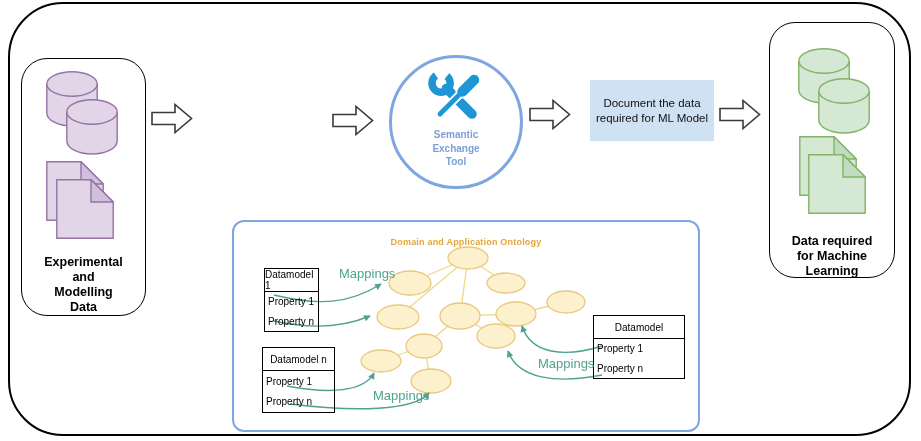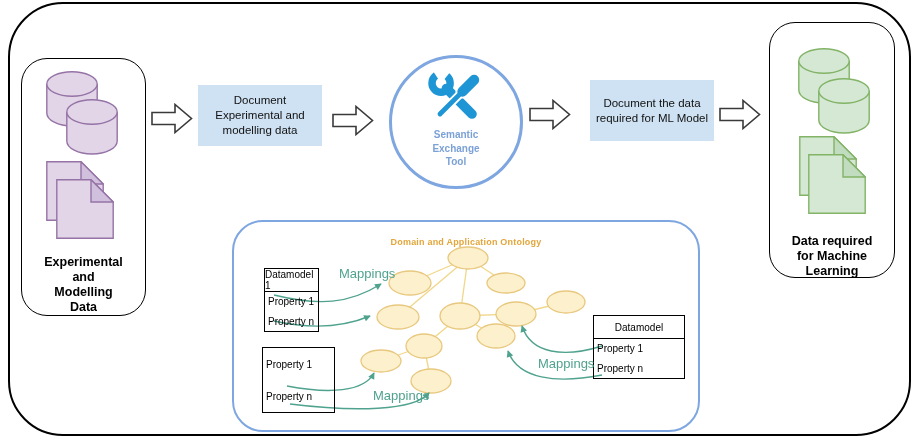--- a/index.html
+++ b/index.html
@@ -15,21 +15,21 @@
   .process-box{position:absolute;width:124px;height:61px;background:#cfe2f3;
                display:flex;align-items:center;justify-content:center;text-align:center;
                font-size:11.5px;line-height:15px;color:#111;white-space:pre-line;}
   .flow-arrow{position:absolute;width:42px;height:31px;}
   .tool-circle{position:absolute;left:389px;top:55px;width:134px;height:134px;
                border:3px solid #7ea6e0;border-radius:50%;box-sizing:border-box;background:#fff;
                display:flex;flex-direction:column;align-items:center;}
   .tool-circle .tool-label{margin-top:2px;text-align:center;font-weight:bold;font-size:10px;
                line-height:13.5px;color:#7ba1d6;white-space:pre-line;}
   .ontology{position:absolute;left:232px;top:220px;width:468px;height:212px;
-            border:2px solid #7ea6e0;border-radius:31px;box-sizing:border-box;background:#fff;}
+            border:2px solid #7ea6e0;border-radius:12px;box-sizing:border-box;background:#fff;}
   .ontology-title{position:absolute;left:0;right:0;top:15px;text-align:center;
                   font-weight:bold;font-size:9px;color:#e2a63b;letter-spacing:.2px;}
   #ontology-svg{position:absolute;left:0;top:0;width:468px;height:212px;}
   .dm-table{position:absolute;border:1.2px solid #000;box-sizing:border-box;
             display:flex;flex-direction:column;background:transparent;font-size:10px;color:#000;}
   .dm-header{height:22px;border-bottom:1.2px solid #000;display:flex;align-items:center;
              justify-content:center;}
   .dm-row{flex:1;display:flex;align-items:center;padding-left:3px;}
   .mapping-label{position:absolute;font-size:13px;color:#4fa28e;}
 </style>
@@ -59,23 +59,20 @@
     <div class="box-label" style="top:196px;">Experimental
 and
 Modelling
 Data</div>
   </div>
 
   <svg class="flow-arrow" style="left:151px;top:103px;" viewBox="0 0 42 31">
     <polygon points="1,9.5 24,9.5 24,1.5 40.5,15.5 24,29.5 24,21.5 1,21.5" fill="#fff" stroke="#3a3a3a" stroke-width="1.6"></polygon>
   </svg>
 
-  <div class="process-box" style="left:198px;top:85px;">Document
-Experimental and
-modelling data</div>
 
   <svg class="flow-arrow" style="left:332px;top:105px;" viewBox="0 0 42 31">
     <polygon points="1,9.5 24,9.5 24,1.5 40.5,15.5 24,29.5 24,21.5 1,21.5" fill="#fff" stroke="#3a3a3a" stroke-width="1.6"></polygon>
   </svg>
 
   <div class="tool-circle">
     <svg width="64" height="58" viewBox="0 0 60 54" style="margin-top:10px;">
       <circle cx="16" cy="14" r="8.5" fill="none" stroke="#1e95d4" stroke-width="7"></circle>
       <polygon points="16,14 4,-4 30,-3" fill="#fff"></polygon>
       <path d="M21,19 L45,43" stroke="#1e95d4" stroke-width="9" stroke-linecap="round"></path>
@@ -160,20 +157,21 @@
 
     <div class="ontology-title">Domain and Application Ontology</div>
 
     <div class="dm-table" style="left:30px;top:46px;width:55px;height:64px;">
       <div class="dm-header">Datamodel 1</div>
       <div class="dm-row">Property 1</div>
       <div class="dm-row">Property n</div>
     </div>
 
     <div class="dm-table" style="left:28px;top:125px;width:73px;height:66px;">
+      <div class="dm-header">Datamodel n</div>
       <div class="dm-row">Property 1</div>
       <div class="dm-row">Property n</div>
     </div>
 
     <div class="dm-table" style="left:359px;top:93px;width:92px;height:64px;">
       <div class="dm-header">Datamodel</div>
       <div class="dm-row">Property 1</div>
       <div class="dm-row">Property n</div>
     </div>
 

